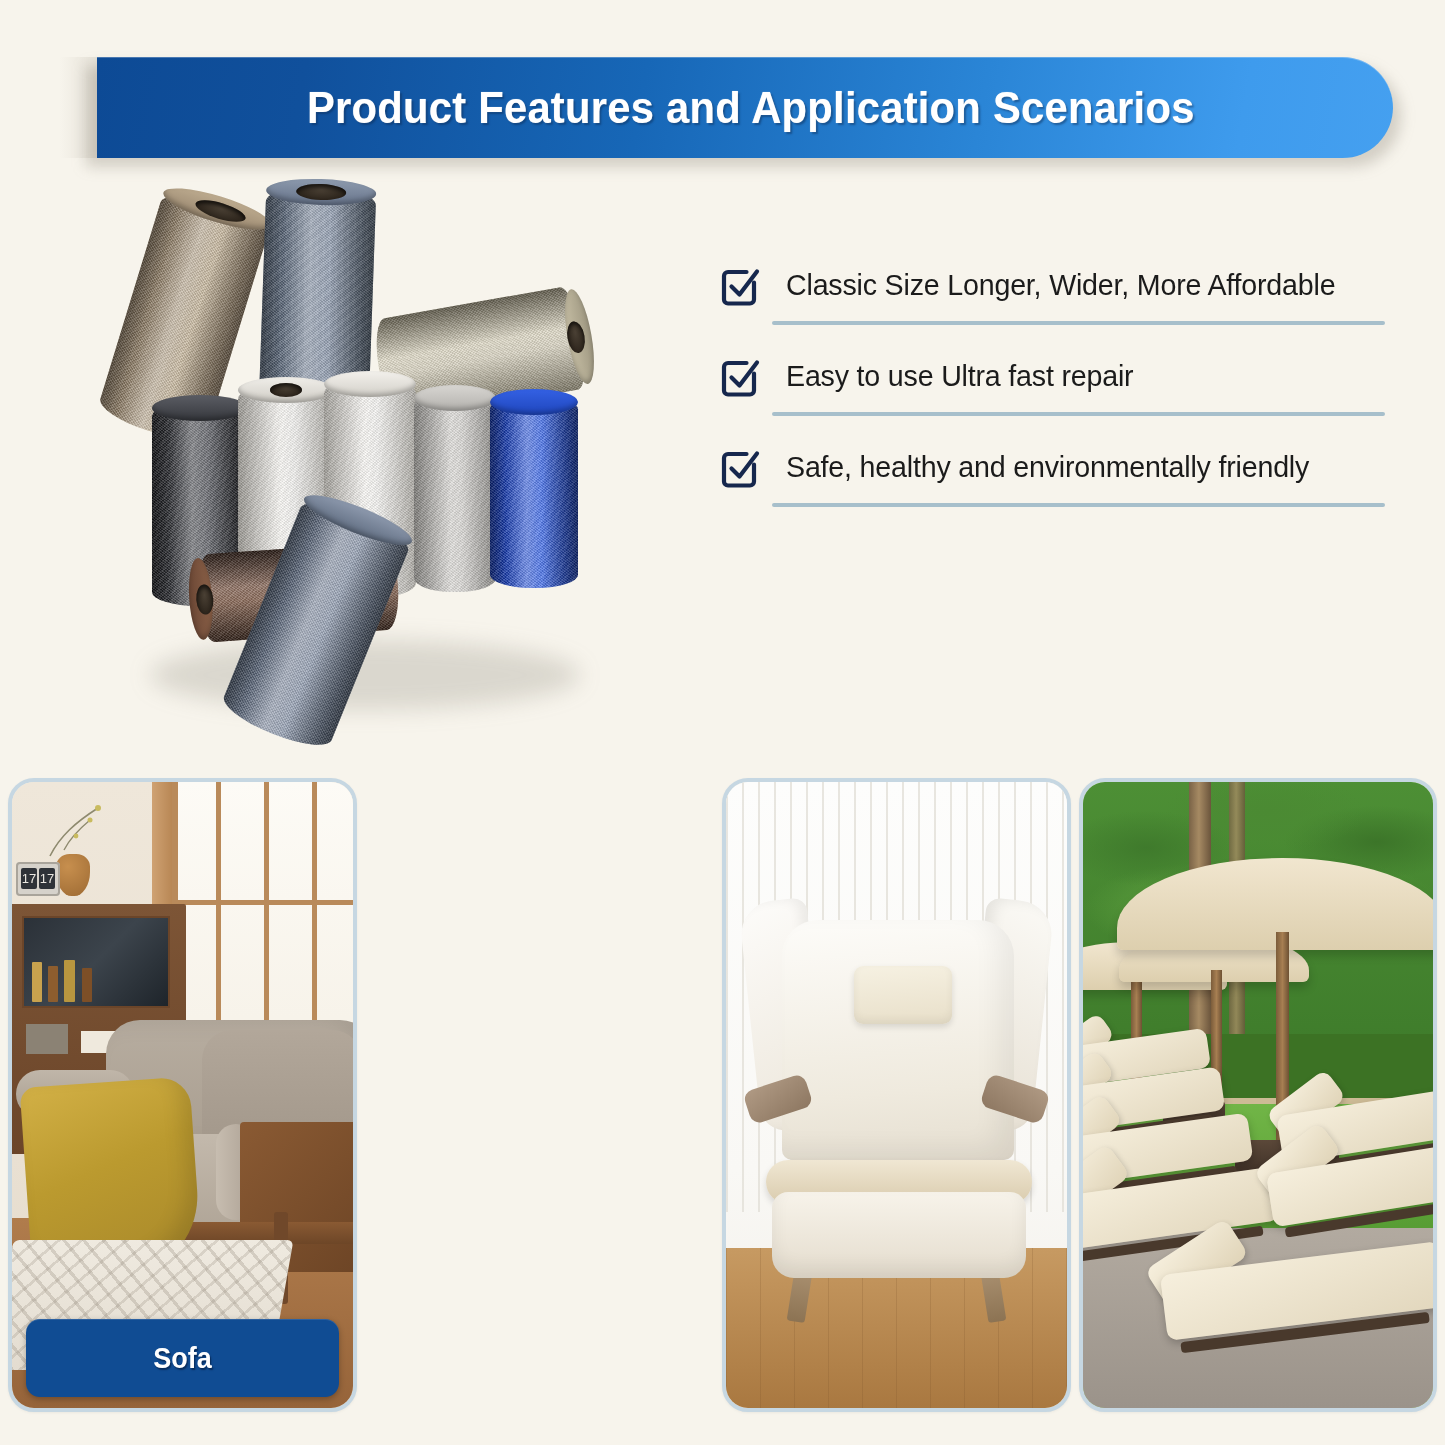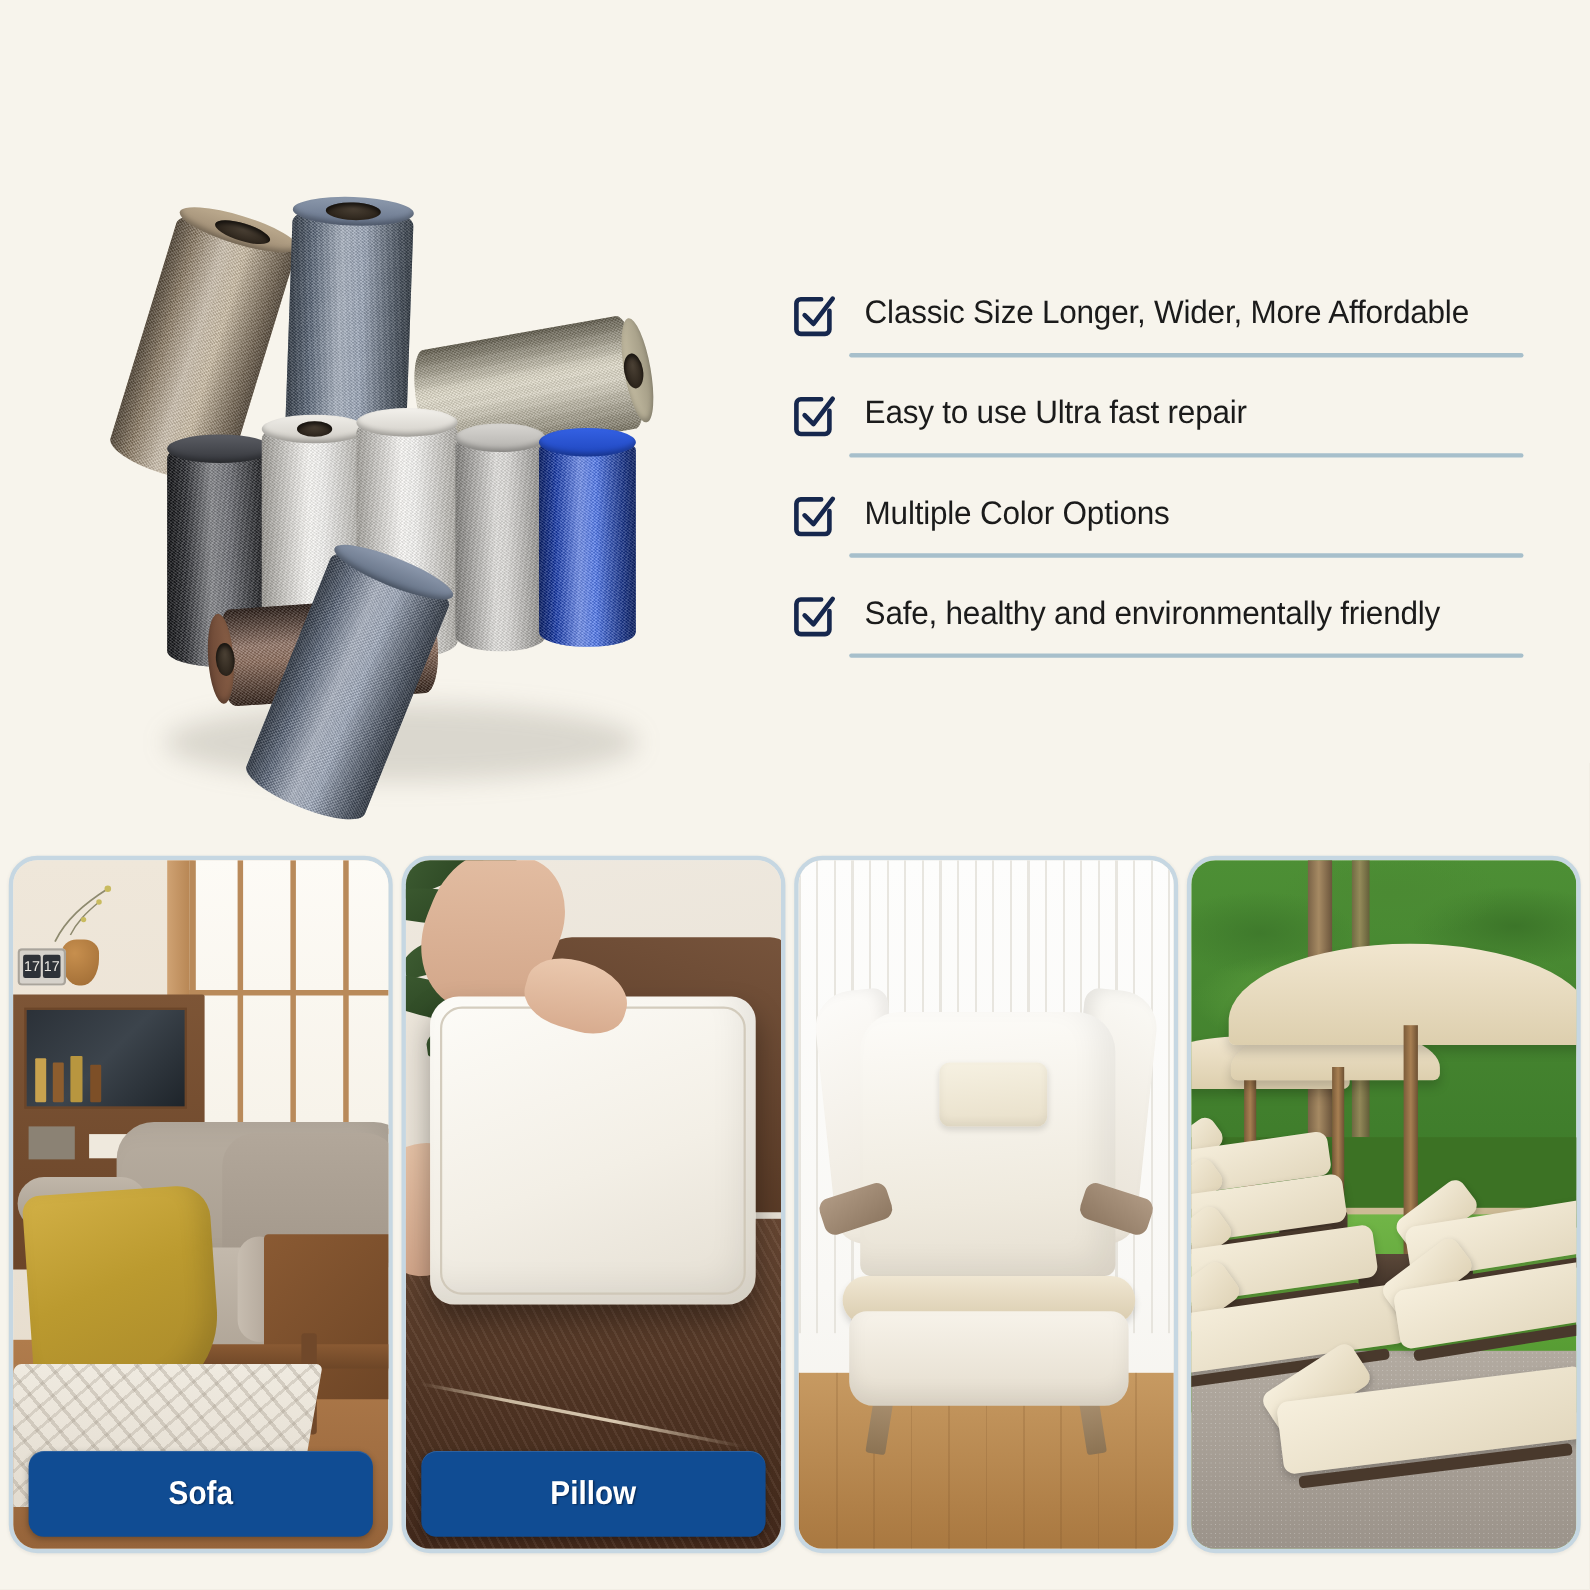--- a/index.html
+++ b/index.html
@@ -228,20 +228,27 @@
   .s4-lounger .pad{ position:absolute; inset:0; background:linear-gradient(165deg,#f6efdd,#e2d7bd); border-radius:10px; box-shadow:0 4px 8px rgba(0,0,0,.22); }
   .s4-lounger .head{ position:absolute; background:linear-gradient(165deg,#f6efdd,#e0d4b8); border-radius:10px; box-shadow:0 3px 6px rgba(0,0,0,.20); }
   .s4-lounger .frame{ position:absolute; background:#49392c; border-radius:4px; }
   .s4-table{ position:absolute; background:linear-gradient(180deg,#5b4839,#3f3127); border-radius:5px; }
 </style>
 </head>
 <body>
 
 <div class="page">
 
+  <div class="header-wrap">
+    <div class="header-tail"></div>
+    <div class="header-shadow"></div>
+    <div class="banner">
+      <div class="banner-title">Product Features and Application Scenarios</div>
+    </div>
+  </div>
 
   <div class="product-art">
     <div class="roll-shadow" style="left:40px; top:460px; width:430px; height:70px;"></div>
 
     <div class="roll" style="left:18px; top:18px; width:112px; height:238px; transform:rotate(17deg);">
       <div class="body" style="background:linear-gradient(90deg,#7e6d57,#ad9b81 40%,#c3b296 60%,#8a7760);"></div>
       <div class="shade"></div>
       <div class="cap" style="background:linear-gradient(180deg,#bdab8f,#9a8870);"></div>
       <div class="hole" style="left:34px; right:26px; top:-1px;"></div>
     </div>
@@ -323,30 +330,20 @@
       <span class="chk">
         <svg viewBox="0 0 46 46" width="46" height="46">
           <path d="M36 19.5 V36.5 a4 4 0 0 1 -4 4 H10 a4 4 0 0 1 -4 -4 V13 a4 4 0 0 1 4 -4 H28.5" fill="none" stroke="#16274d" stroke-width="4.2" stroke-linecap="round"></path>
           <path d="M13.5 23.5 L21.5 31.5 L39 8.5" fill="none" stroke="#16274d" stroke-width="4.2" stroke-linecap="round" stroke-linejoin="round"></path>
         </svg>
       </span>
       <span class="feature-text">Easy to use Ultra fast repair</span>
       <span class="feature-rule"></span>
     </div>
 
-    <div class="feature-row">
-      <span class="chk">
-        <svg viewBox="0 0 46 46" width="46" height="46">
-          <path d="M36 19.5 V36.5 a4 4 0 0 1 -4 4 H10 a4 4 0 0 1 -4 -4 V13 a4 4 0 0 1 4 -4 H28.5" fill="none" stroke="#16274d" stroke-width="4.2" stroke-linecap="round"></path>
-          <path d="M13.5 23.5 L21.5 31.5 L39 8.5" fill="none" stroke="#16274d" stroke-width="4.2" stroke-linecap="round" stroke-linejoin="round"></path>
-        </svg>
-      </span>
-      <span class="feature-text">Multiple Color Options</span>
-      <span class="feature-rule"></span>
-    </div>
 
     <div class="feature-row">
       <span class="chk">
         <svg viewBox="0 0 46 46" width="46" height="46">
           <path d="M36 19.5 V36.5 a4 4 0 0 1 -4 4 H10 a4 4 0 0 1 -4 -4 V13 a4 4 0 0 1 4 -4 H28.5" fill="none" stroke="#16274d" stroke-width="4.2" stroke-linecap="round"></path>
           <path d="M13.5 23.5 L21.5 31.5 L39 8.5" fill="none" stroke="#16274d" stroke-width="4.2" stroke-linecap="round" stroke-linejoin="round"></path>
         </svg>
       </span>
       <span class="feature-text">Safe, healthy and environmentally friendly</span>
       <span class="feature-rule"></span>
@@ -403,43 +400,20 @@
         <div class="s1-leg" style="left:248px; top:462px; width:12px; height:46px;"></div>
         <div class="s1-leg" style="left:262px; top:430px; width:14px; height:92px;"></div>
         <div class="s1-throw"></div>
         <div class="s1-rug"></div>
       </div>
       <div class="panel-label">
         <span>Sofa</span>
       </div>
     </div>
 
-    <div class="panel panel-2">
-      <div class="scene">
-        <div class="s2-wall"></div>
-        <div class="s2-plant">
-          <span class="s2-leaf" style="left:10px; top:4px;  width:96px; height:34px; transform:rotate(-22deg);"></span>
-          <span class="s2-leaf" style="left:-4px; top:44px; width:104px; height:32px; transform:rotate(8deg);"></span>
-          <span class="s2-leaf" style="left:18px; top:84px; width:92px; height:32px; transform:rotate(-14deg);"></span>
-          <span class="s2-leaf" style="left:-10px;top:126px;width:100px;height:34px; transform:rotate(18deg);"></span>
-          <span class="s2-leaf" style="left:40px; top:162px;width:86px; height:30px; transform:rotate(-8deg);"></span>
-          <span class="s2-leaf" style="left:74px; top:12px; width:70px; height:26px; transform:rotate(34deg);"></span>
-        </div>
-        <div class="s2-sofa"></div>
-        <div class="s2-back"></div>
-        <div class="s2-stitch"></div>
-        <div class="s2-arm"></div>
-        <div class="s2-arm2"></div>
-        <div class="s2-pillow"></div>
-        <div class="s2-hand"></div>
-      </div>
-      <div class="panel-label">
-        <span>Pillow</span>
-      </div>
-    </div>
 
     <div class="panel panel-3">
       <div class="scene">
         <div class="s3-bg"></div>
         <div class="s3-curtain"></div>
         <div class="s3-floor"></div>
         <div class="s3-leg" style="left:66px;  top:470px; transform:rotate(9deg);"></div>
         <div class="s3-leg" style="right:66px; top:470px; transform:rotate(-9deg);"></div>
         <div class="s3-wingL"></div>
         <div class="s3-wingR"></div>

